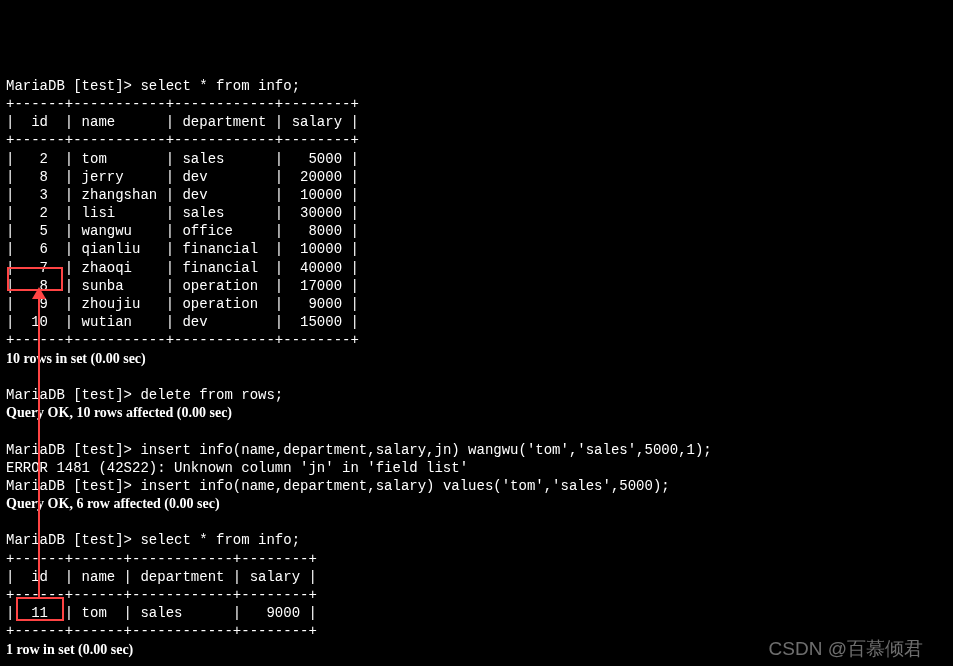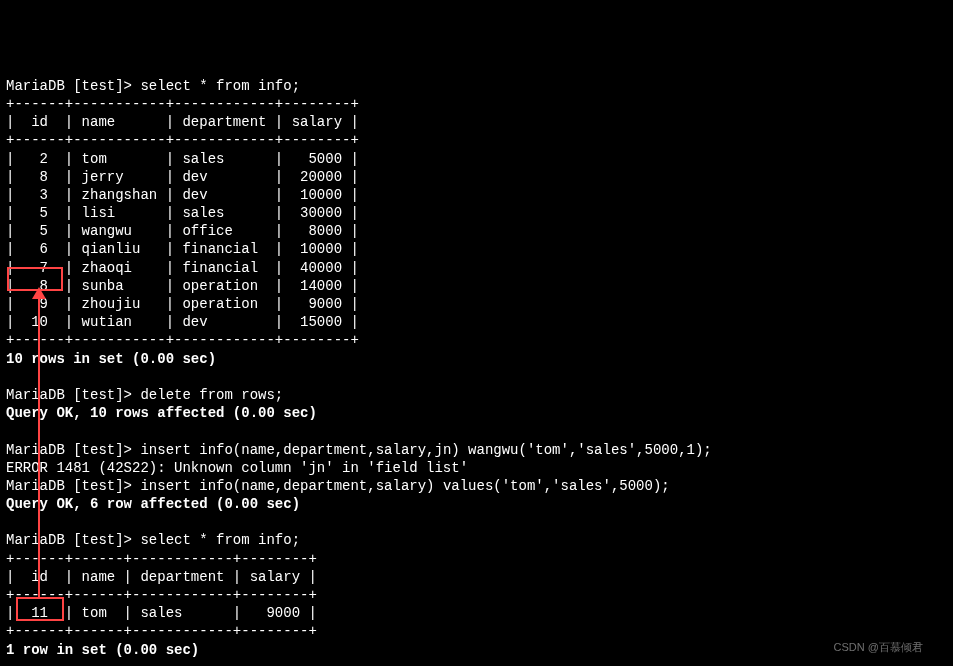--- a/index.html
+++ b/index.html
@@ -14,20 +14,21 @@
       font-size: 14px;
       line-height: 1.3;
       padding: 4px 6px;
       width: 953px;
       height: 666px;
       position: relative;
       white-space: pre;
     }
     .bold {
       font-weight: bold;
+      font-family: Liberation Serif, serif;
     }
     .box1 {
       position: absolute;
       left: 7px;
       top: 267px;
       width: 56px;
       height: 24px;
       border: 2px solid #ff4444;
       pointer-events: none;
     }
@@ -56,44 +57,44 @@
       left: 16px;
       top: 597px;
       width: 48px;
       height: 24px;
       border: 2px solid #ff4444;
       pointer-events: none;
     }
     .watermark {
       position: absolute;
       right: 30px;
-      bottom: 12px;
+      bottom: 4px;
       color: rgba(200,200,200,0.55);
       font-family: sans-serif;
-      font-size: 11px;
+      font-size: 19px;
       pointer-events: none;
     }
   </style>
 </head>
 <body>
 
 
 
 <div><span>MariaDB [test]&gt;</span> <span>select * from info;</span>
 <span>+------+-----------+------------+--------+</span>
 <span>|  id  | name      | department | salary |</span>
 <span>+------+-----------+------------+--------+</span>
 <span>|   2  | tom       | sales      |   5000 |</span>
 <span>|   8  | jerry     | dev        |  20000 |</span>
 <span>|   3  | zhangshan | dev        |  10000 |</span>
-<span>|   5  | lisi      | sales      |  30000 |</span>
+<span>|   2  | lisi      | sales      |  30000 |</span>
 <span>|   5  | wangwu    | office     |   8000 |</span>
 <span>|   6  | qianliu   | financial  |  10000 |</span>
 <span>|   7  | zhaoqi    | financial  |  40000 |</span>
-<span>|   8  | sunba     | operation  |  14000 |</span>
+<span>|   8  | sunba     | operation  |  17000 |</span>
 <span>|   9  | zhoujiu   | operation  |   9000 |</span>
 <span>|  10  | wutian    | dev        |  15000 |</span>
 <span>+------+-----------+------------+--------+</span>
 <span class="bold">10 rows in set (0.00 sec)</span>
 
 <span>MariaDB [test]&gt;</span> <span>delete from rows;</span>
 <span class="bold">Query OK, 10 rows affected (0.00 sec)</span>
 
 <span>MariaDB [test]&gt;</span> <span>insert info(name,department,salary,jn) wangwu('tom','sales',5000,1);</span>
 <span>ERROR 1481 (42S22): Unknown column 'jn' in 'field list'</span>

